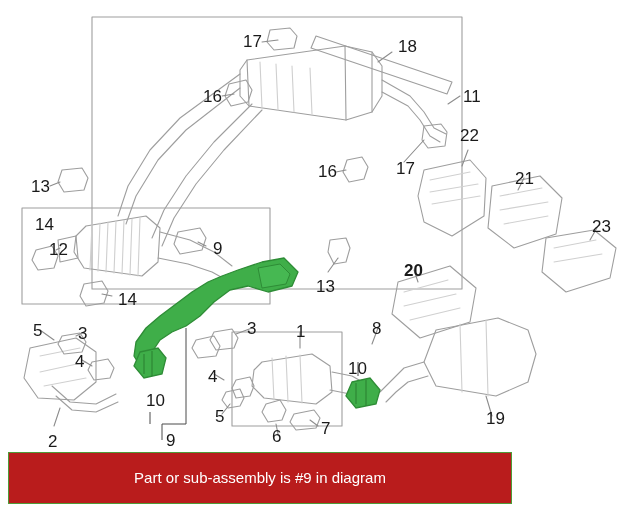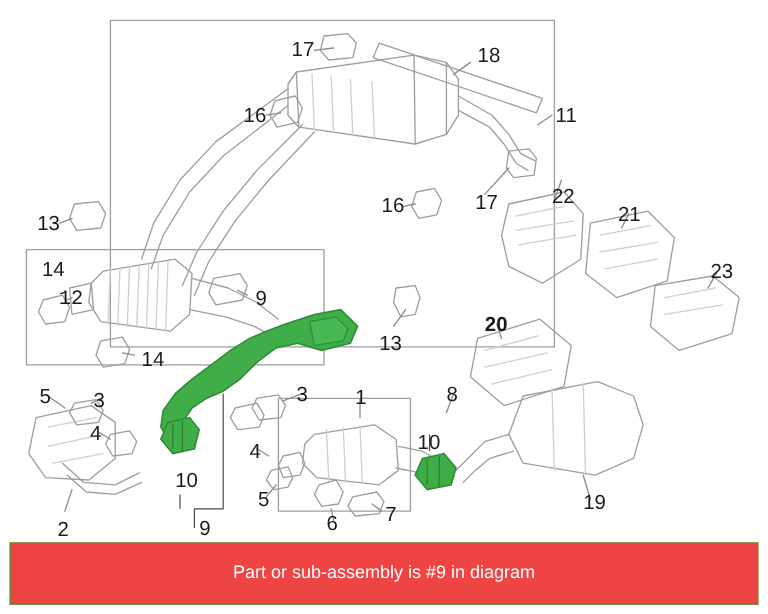--- a/index.html
+++ b/index.html
@@ -32,23 +32,23 @@
     font-size: 17px;
     color: #1a1a1a;
     line-height: 1;
     white-space: nowrap;
     user-select: none;
   }
   #footer-banner {
     position: absolute;
     left: 8px;
     top: 452px;
-    width: 624px;
+    width: 504px;
     height: 52px;
-    background: #ef4444;
+    background: #b91c1c;
     border: 1px solid #4f9a38;
     box-sizing: border-box;
     display: flex;
     flex-direction: column;
     align-items: center;
     justify-content: center;
   }
   #footer-banner .line {
     font-family: "Liberation Sans", sans-serif;
     font-size: 15px;
@@ -198,26 +198,26 @@
       <path d="M358,376 L358,362"></path>
     </g>
   </svg>
 
   <div class="callout" style="left:243px;top:33px;">17</div>
   <div class="callout" style="left:398px;top:38px;">18</div>
   <div class="callout" style="left:203px;top:88px;">16</div>
   <div class="callout" style="left:463px;top:88px;">11</div>
   <div class="callout" style="left:318px;top:163px;">16</div>
   <div class="callout" style="left:396px;top:160px;">17</div>
-  <div class="callout" style="left:460px;top:155px;">22</div>
+  <div class="callout" style="left:460px;top:127px;">22</div>
   <div class="callout" style="left:515px;top:170px;text-align:center;">21</div>
   <div class="callout" style="left:31px;top:178px;">13</div>
   <div class="callout" style="left:592px;top:218px;">23</div>
   <div class="callout" style="left:35px;top:216px;">14</div>
-  <div class="callout" style="left:49px;top:241px;font-family:Liberation Mono, monospace;">12</div>
+  <div class="callout" style="left:49px;top:241px;">12</div>
   <div class="callout" style="left:213px;top:240px;">9</div>
   <div class="callout" style="left:316px;top:278px;">13</div>
   <div class="callout" style="left:404px;top:262px;font-weight:bold;">20</div>
   <div class="callout" style="left:118px;top:291px;">14</div>
   <div class="callout" style="left:33px;top:322px;">5</div>
   <div class="callout" style="left:78px;top:325px;">3</div>
   <div class="callout" style="left:247px;top:320px;">3</div>
   <div class="callout" style="left:296px;top:323px;">1</div>
   <div class="callout" style="left:372px;top:320px;">8</div>
   <div class="callout" style="left:75px;top:353px;">4</div>

